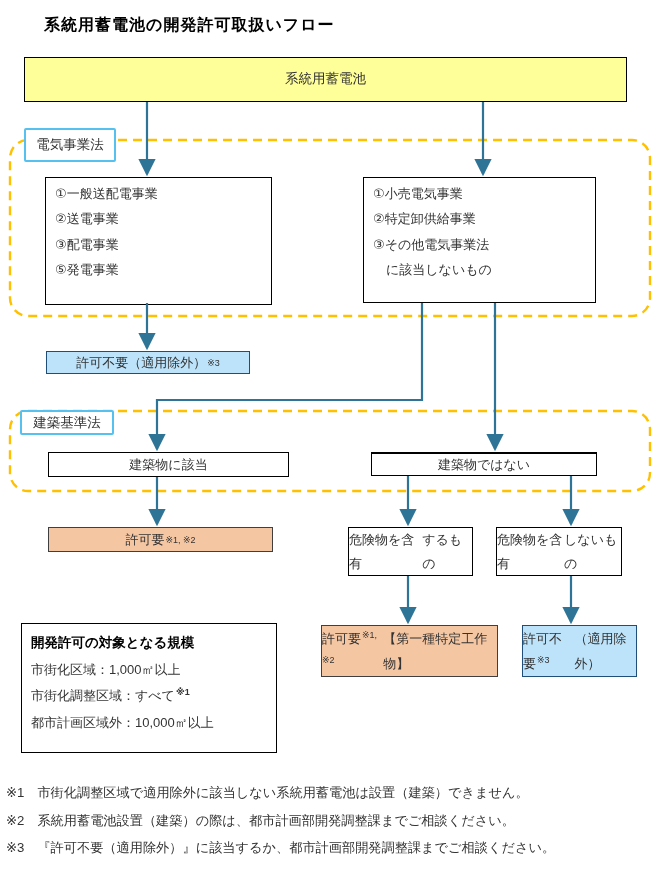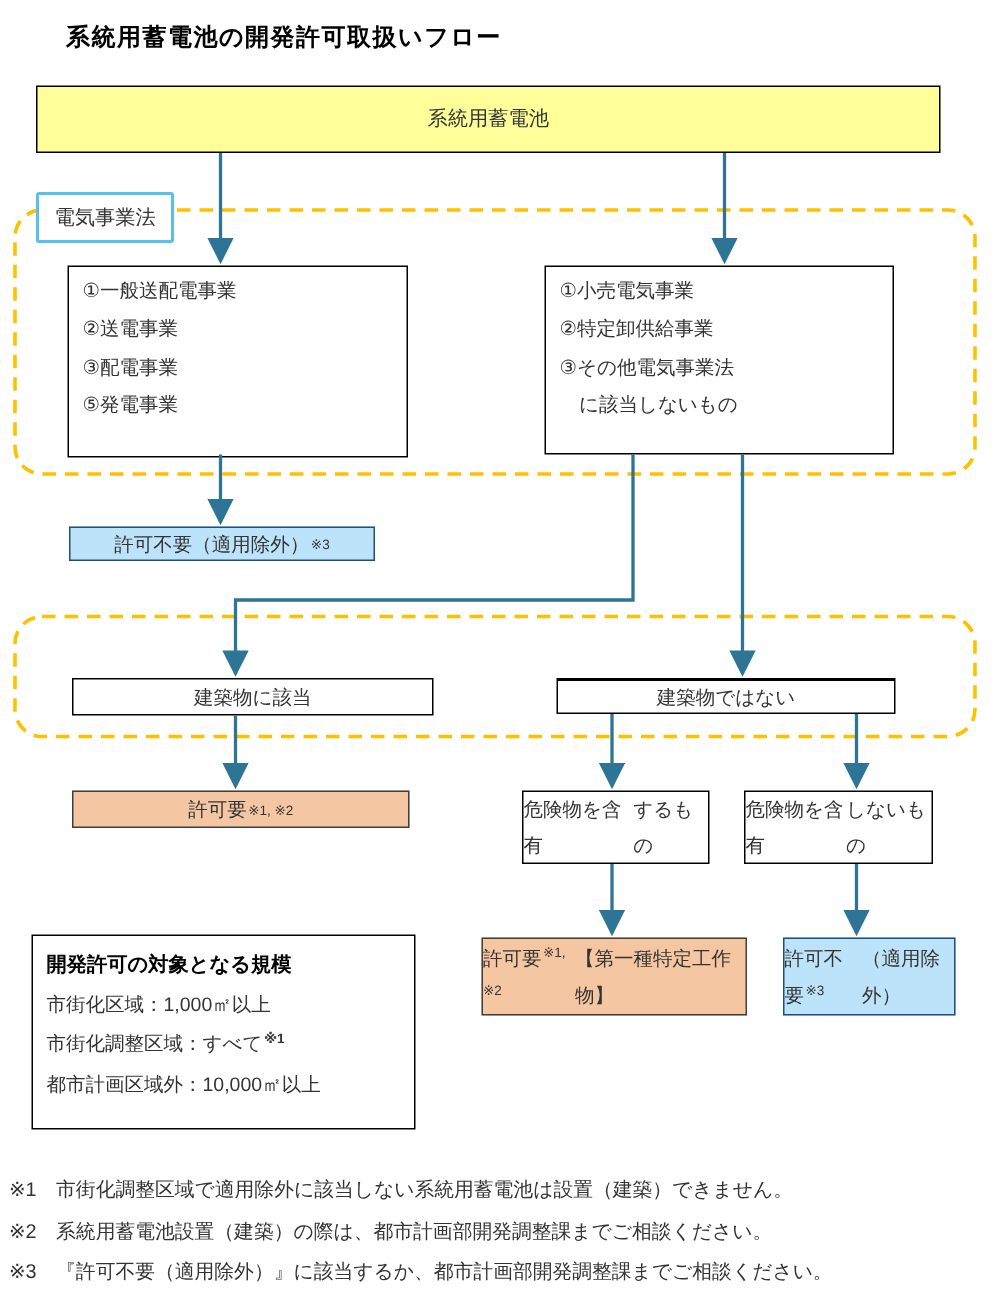--- a/index.html
+++ b/index.html
@@ -90,20 +90,23 @@
     <div class="line">②特定卸供給事業</div>
     <div class="line">③その他電気事業法</div>
     <div class="line">　に該当しないもの</div>
   </div>
 
   <div class="box blue-box no-permit-mid">
     <span>許可不要（適用除外）</span>
       <sup>※3</sup>
   </div>
 
+  <div class="section-label label-kenchiku">
+    <span>建築基準法</span>
+  </div>
 
   <div class="box building-yes">
     <span>建築物に該当</span>
   </div>
 
   <div class="box building-no">
     <span>建築物ではない</span>
   </div>
 
   <div class="box peach-box permit-req">

